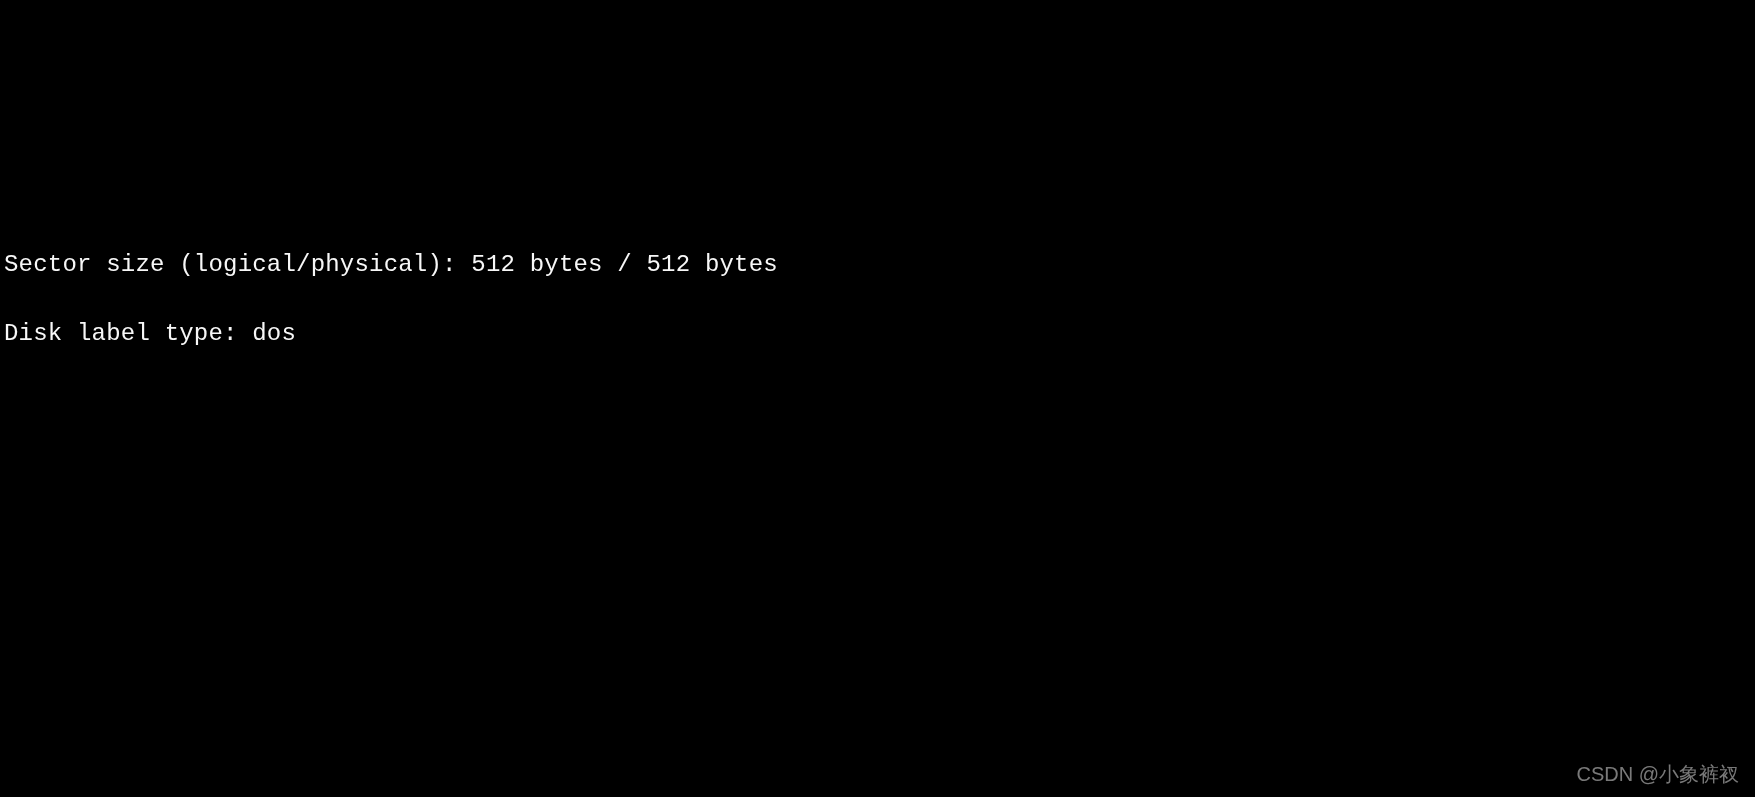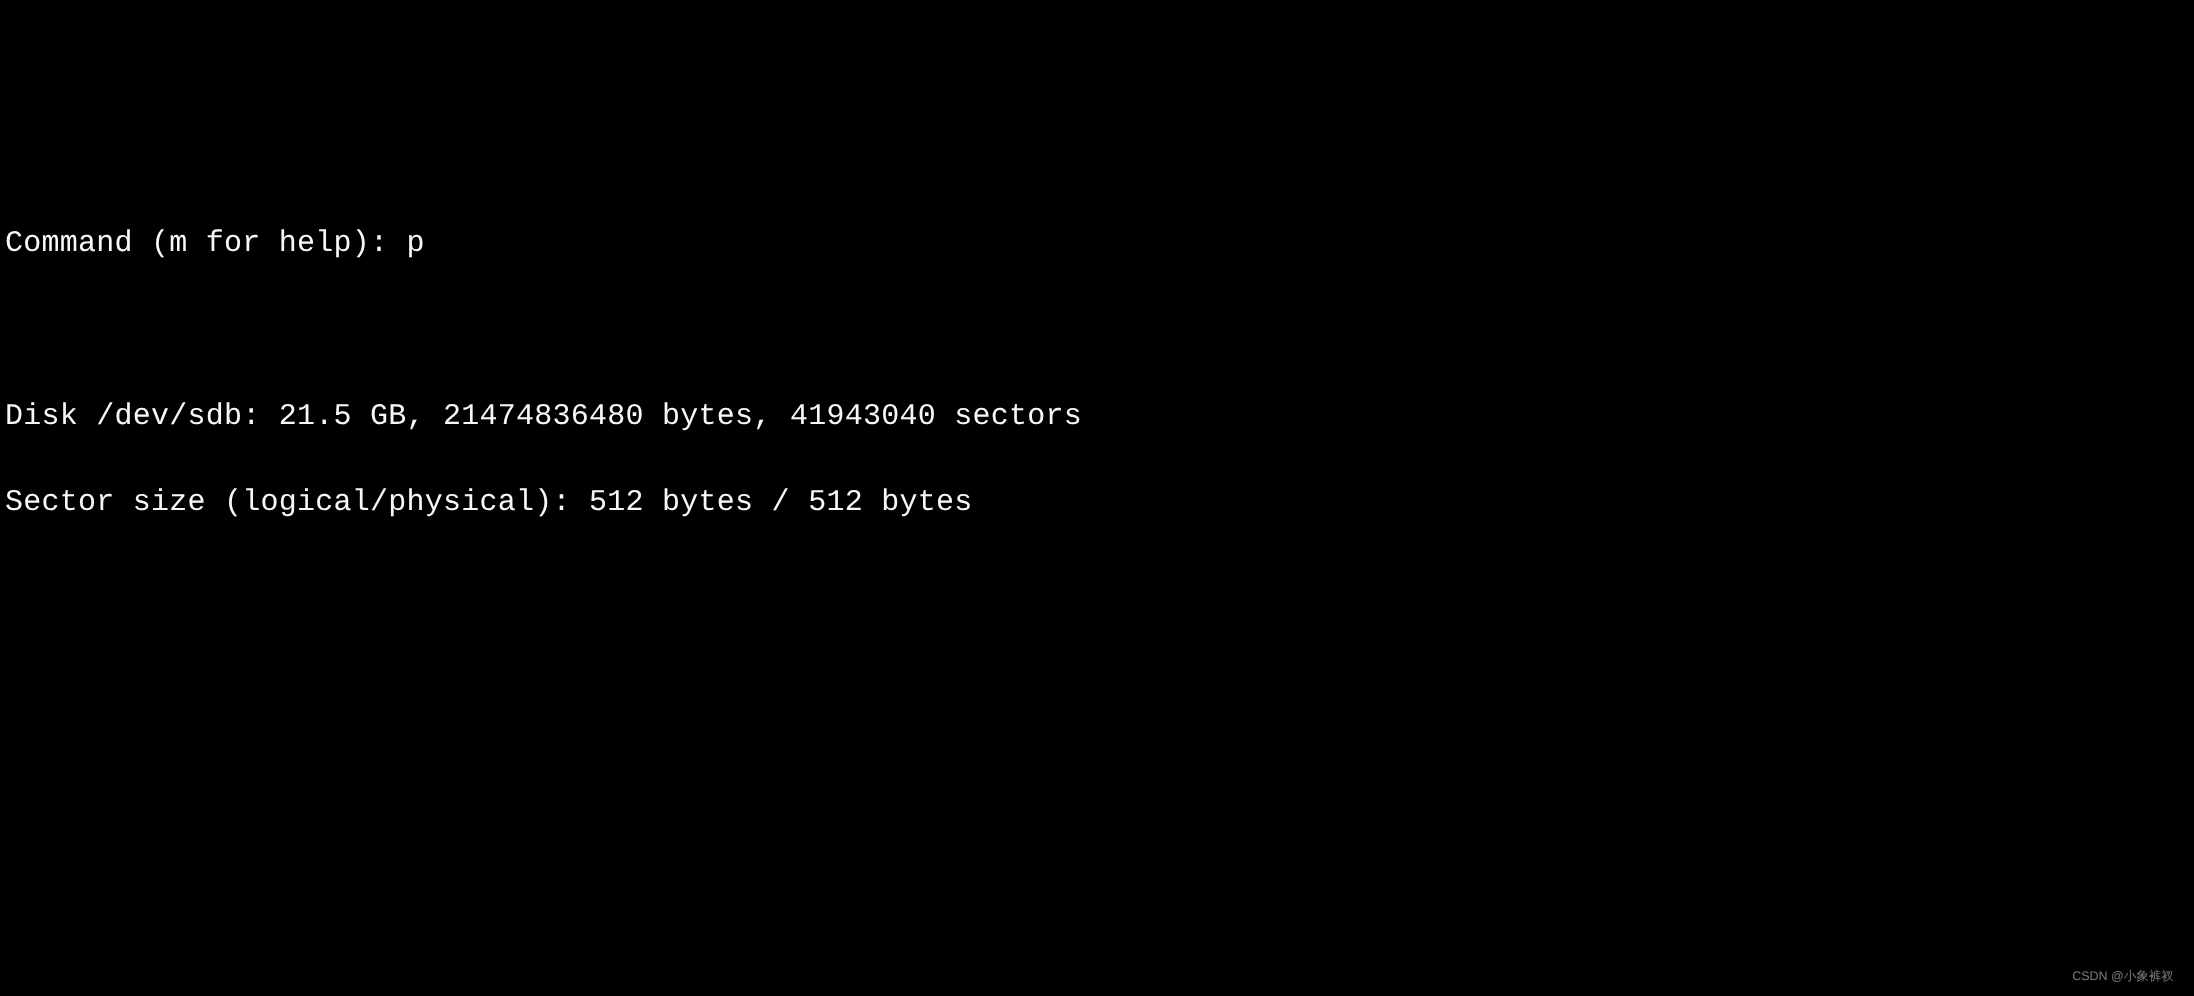--- a/index.html
+++ b/index.html
@@ -21,35 +21,34 @@
       display: block;
     }
     .line {
       display: block;
     }
     .watermark {
       position: fixed;
       right: 16px;
       bottom: 8px;
       color: rgba(220,220,220,0.55);
-      font-size: 10px;
+      font-size: 20px;
       font-family: sans-serif;
       letter-spacing: 0;
     }
   </style>
 </head>
 <body>
 
 
 
 <div class="terminal">
-<span class="line"><span>Command (m for help): </span><span>p</span></span>
 <span class="line"> </span>
-<span class="line">Disk /dev/sdb: 21.5 GB, 21474836480 bytes, 41943040 sectors</span>
 <span class="line">Sector size (logical/physical): 512 bytes / 512 bytes</span>
+<span class="line">Disk label type: dos</span>
 <span class="line"> </span>
 
 
 
 
 
 
 
 
 

